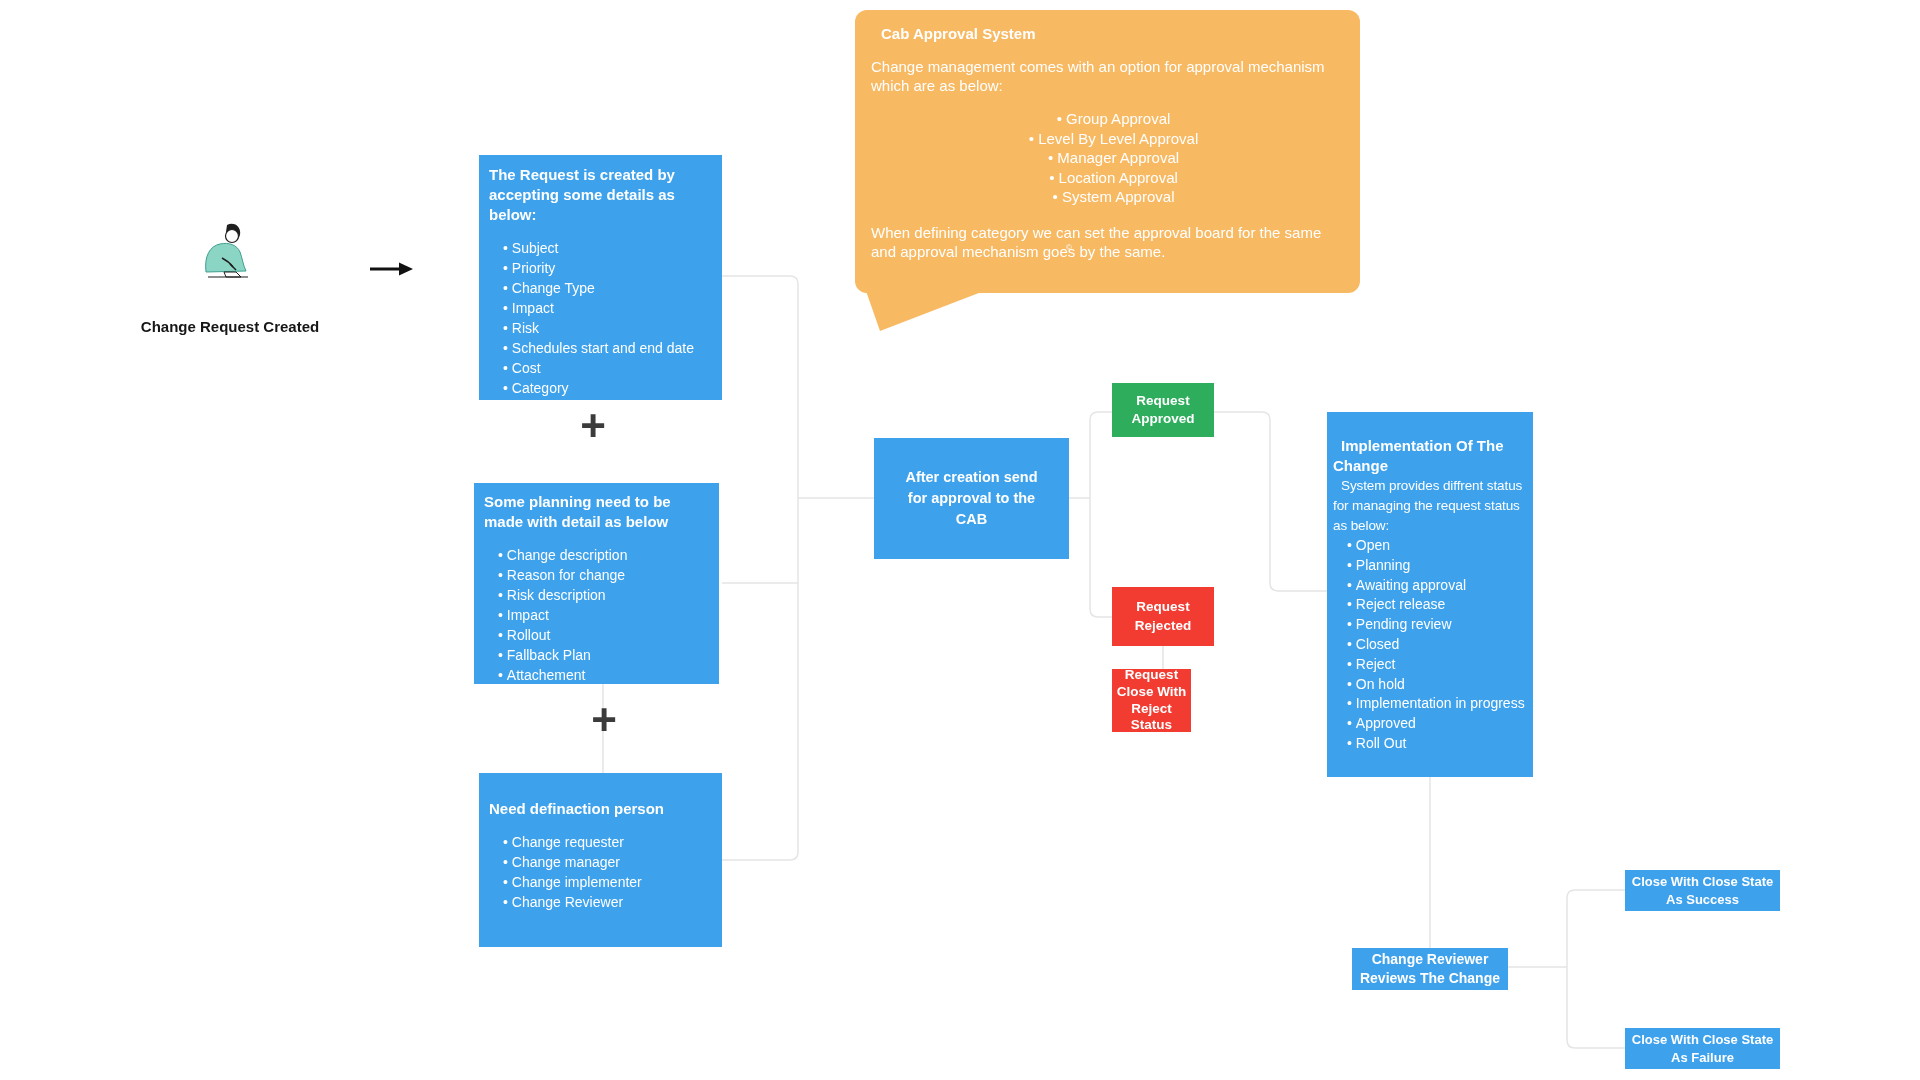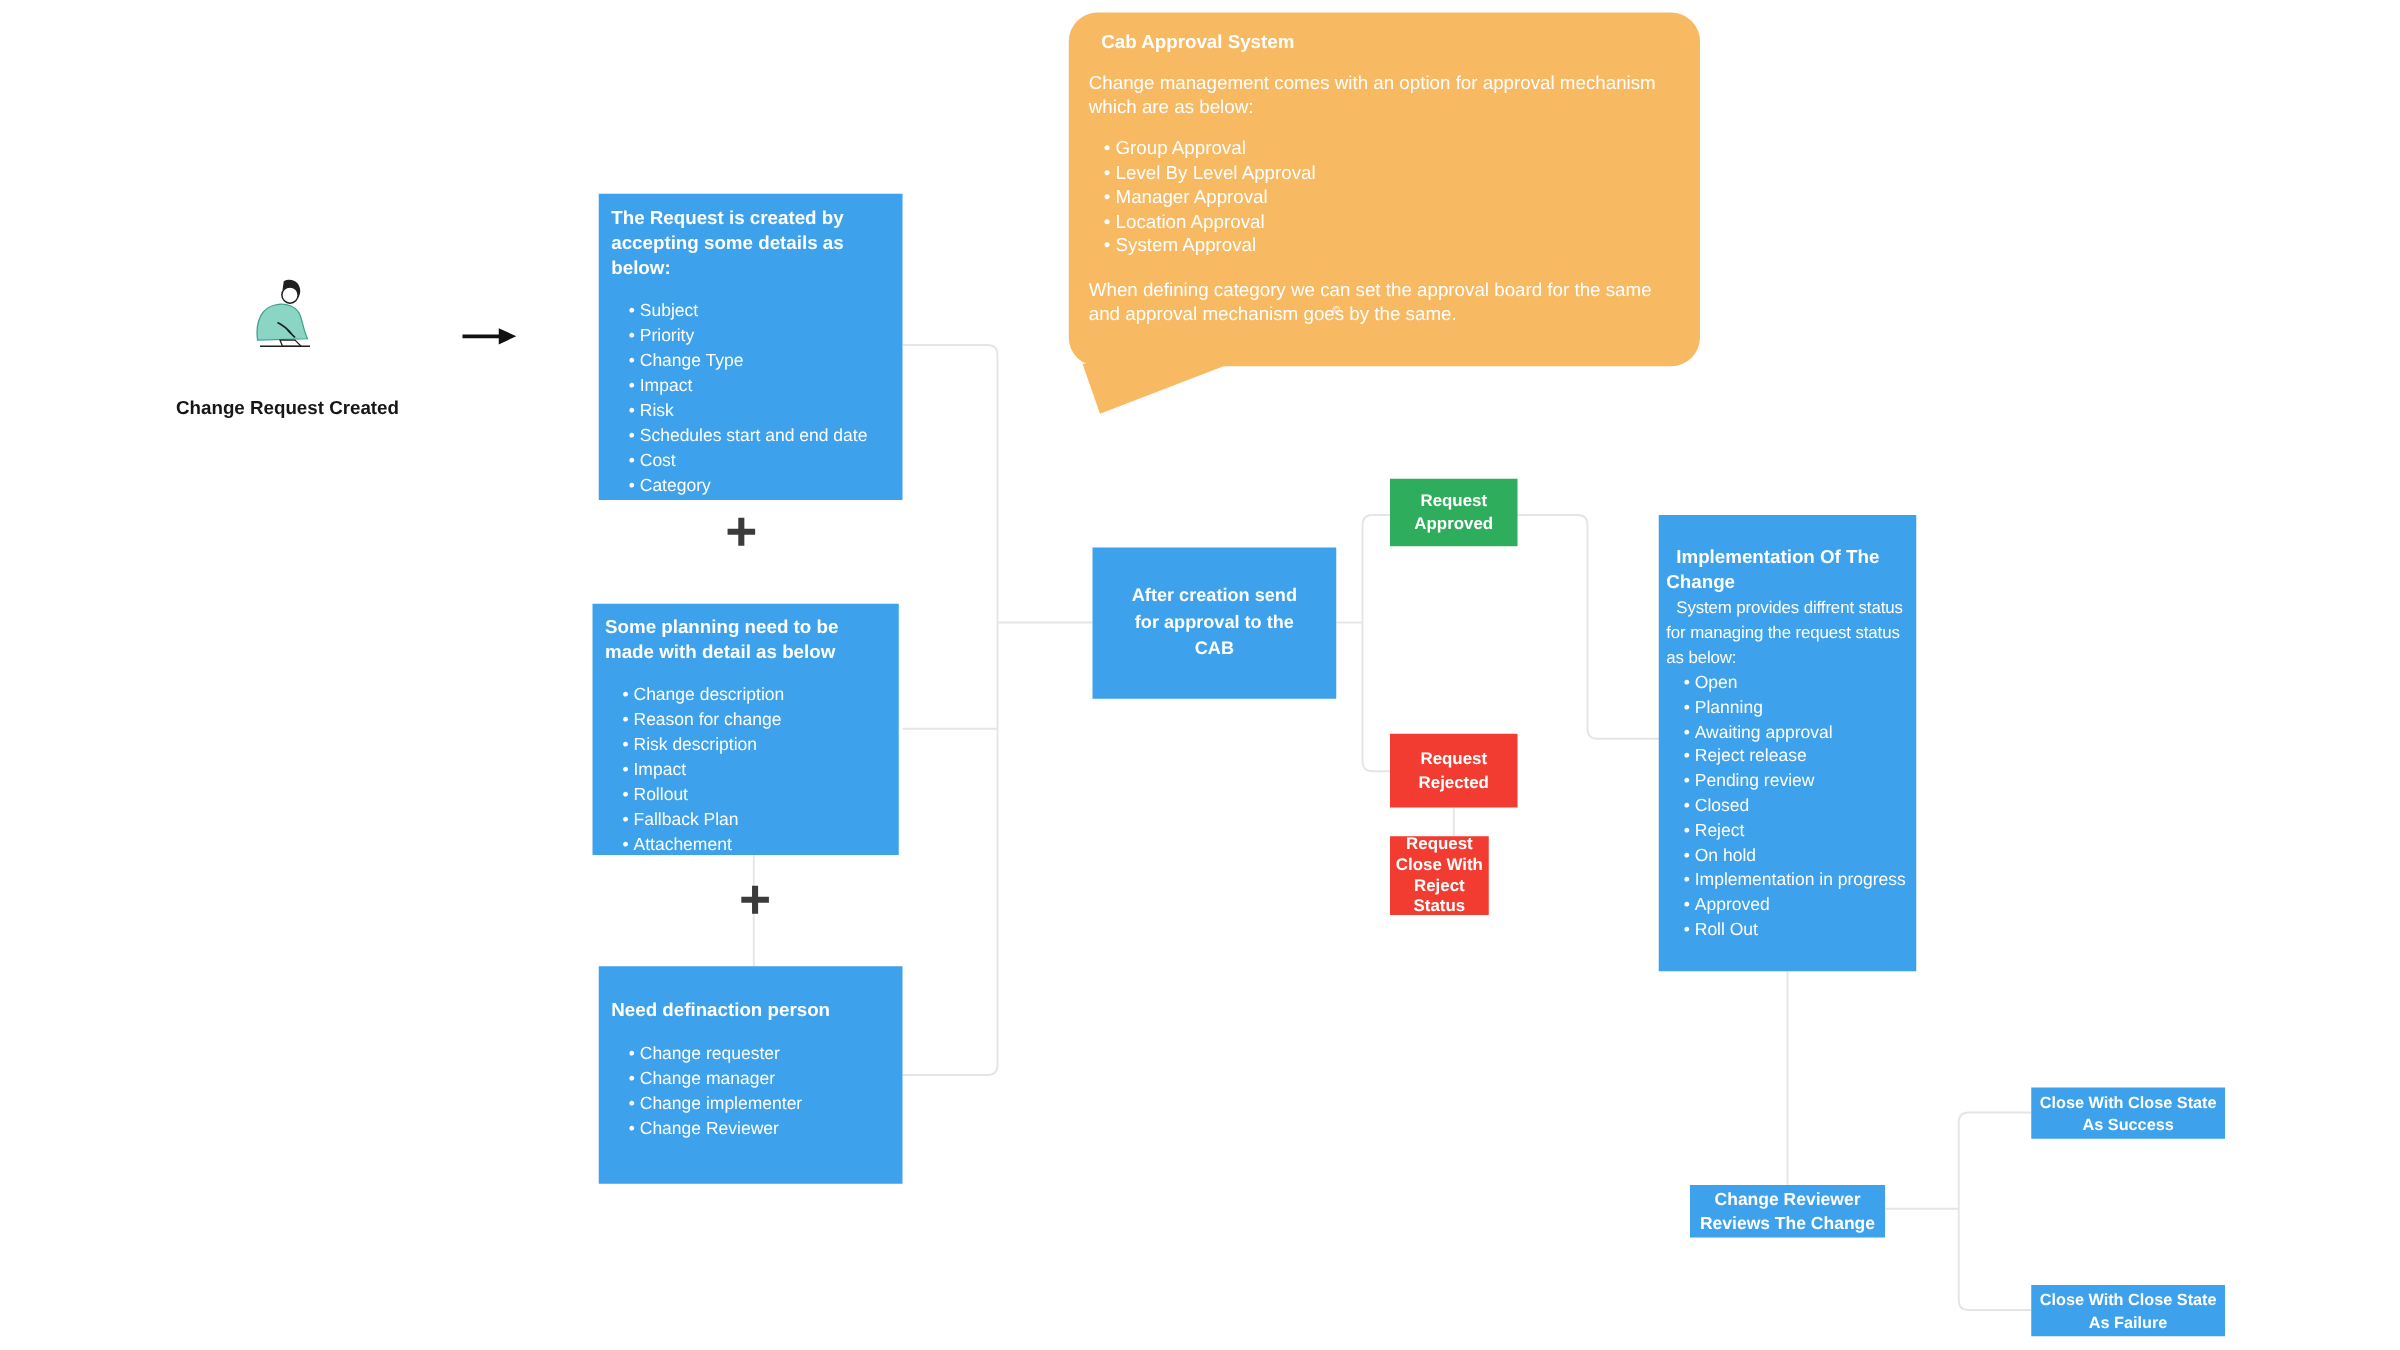--- a/index.html
+++ b/index.html
@@ -14,24 +14,24 @@
   ul.bullets{list-style:none;margin:0;padding:0 0 0 14px;}
   ul.bullets li{line-height:20px;font-size:14px;}
   ul.bullets li::before{content:"\2022\00a0";}
   .chip{display:flex;align-items:center;justify-content:center;text-align:center;
         font-weight:700;font-size:13.5px;line-height:1.35;padding:2px;}
   .chip-blue{background:var(--blue);}
   .chip-green{background:var(--green);}
   .chip-red{background:var(--red);}
   
   #note{position:absolute;left:855px;top:10px;width:505px;height:283px;background:var(--orange);
-        border-radius:23px;z-index:2;color:#fff;padding:12px 16px;box-sizing:border-box;font-size:15px;line-height:19px;}
+        border-radius:12px;z-index:2;color:#fff;padding:12px 16px;box-sizing:border-box;font-size:15px;line-height:19px;}
   #note .note-title{font-weight:700;margin:2px 0 14px 10px;font-size:15px;}
   #note .note-intro{margin:0 0 14px 0;}
-  #note ul.bullets{padding-left:12px;margin:0 0 16px 0;}
+  #note ul.bullets{padding-left:12px;margin:0 0 16px 0;text-align:center;}
   #note ul.bullets li{font-size:15px;line-height:19.5px;}
   #note-tail{position:absolute;left:866px;top:291px;width:0;height:0;z-index:2;
         border-left:14px solid transparent;border-right:104px solid transparent;border-top:40px solid var(--orange);}
   #note-marker{position:absolute;left:1066px;top:243px;font-size:8px;color:#fff;z-index:3;}
   .note-footer{margin:0;}
   
   #actor-icon{position:absolute;left:194px;top:222px;z-index:2;}
   #actor-label{position:absolute;left:120px;top:318px;width:220px;text-align:center;z-index:2;
         font-weight:700;font-size:15px;color:#161618;}
   

